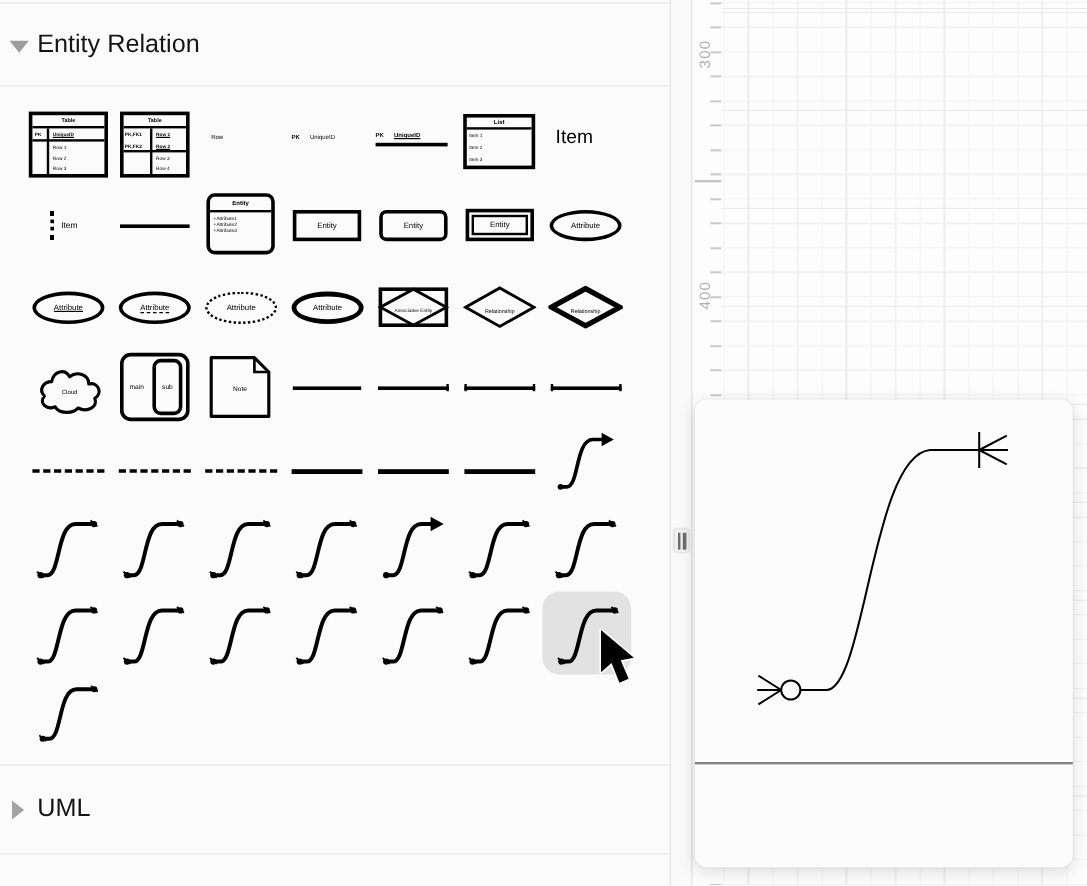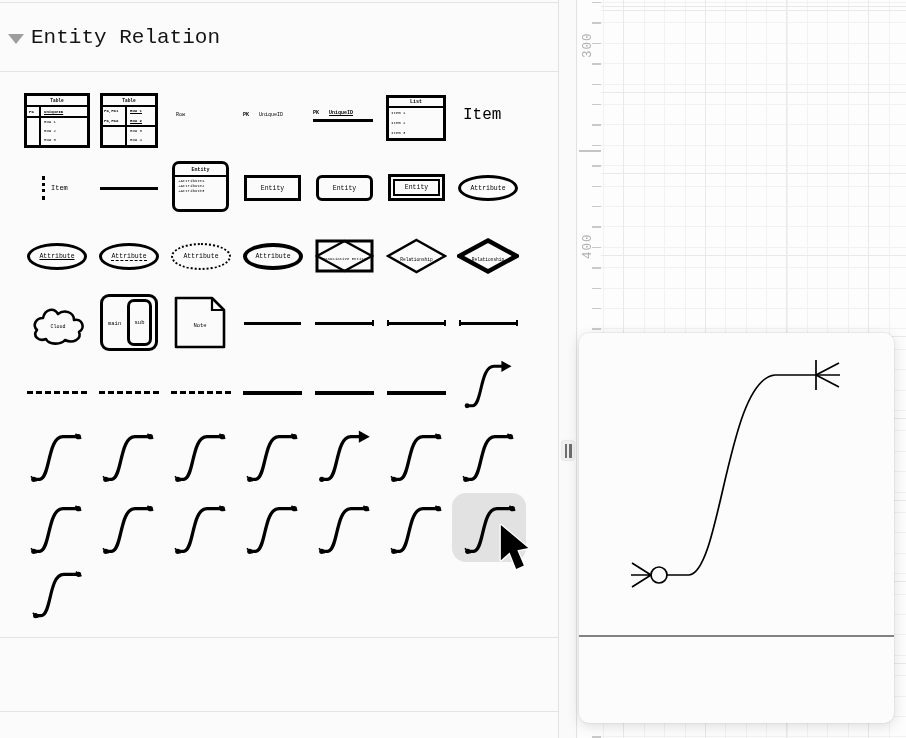--- a/index.html
+++ b/index.html
@@ -1,18 +1,18 @@
 <!DOCTYPE html>
 <html><head>
 <meta charset="utf-8">
 <style>
   * { box-sizing: border-box; margin: 0; padding: 0; }
   html,body { width:906px; height:738px; overflow:hidden; }
   body { font-family: "Liberation Sans", sans-serif; background:#fff; }
-  .app { position:relative; width:906px; height:738px; background:#fbfbfb; overflow:hidden;font-family:Liberation Mono, monospace; }
+  .app { position:relative; width:906px; height:738px; background:#fbfbfb; overflow:hidden; }
 
   
   .panel { position:absolute; left:0; top:0; width:558px; height:738px; background:#fbfbfb; }
   .hline { position:absolute; left:0; width:558px; height:1px; background:#e4e4e4; }
   .section-header { position:absolute; left:0; width:558px; height:68px; cursor:pointer; }
   .section-title { position:absolute; left:31px; top:50%; transform:translateY(-50%); font-size:21px; color:#141414; }
   .tri-down { position:absolute; left:8px; top:31px; width:0; height:0;
               border-left:8px solid transparent; border-right:8px solid transparent; border-top:10px solid #9d9d9d; }
   .tri-right { position:absolute; left:10px; top:29px; width:0; height:0;
                border-top:8px solid transparent; border-bottom:8px solid transparent; border-left:10px solid #a3a3a3; }
@@ -332,20 +332,24 @@
     <div class="hl-bg" style="left:452px; top:493px; width:74px; height:69px;"></div>
     <svg class="sc" style="left:461px; top:500px;" width="62" height="60" viewBox="0 0 64 58">
         <use href="#scA"></use>
       </svg>
 
     <svg class="sc" style="left:29px; top:565px;" width="60" height="60" viewBox="0 0 64 58">
         <use href="#scA"></use>
       </svg>
 
     <div class="hline" style="top:637px"></div>
+    <div class="section-header" style="top:638px; height:72px;">
+      <span class="tri-right"></span>
+      <span class="section-title">UML</span>
+    </div>
     <div class="hline" style="top:711px"></div>
   </div>
 
   <div class="strip">
     <div class="edge" style="left:0;"></div>
     <div class="edge" style="right:1px;"></div>
   </div>
   <div class="grip">
     <div class="gbar"></div>
       <div class="gbar"></div>

